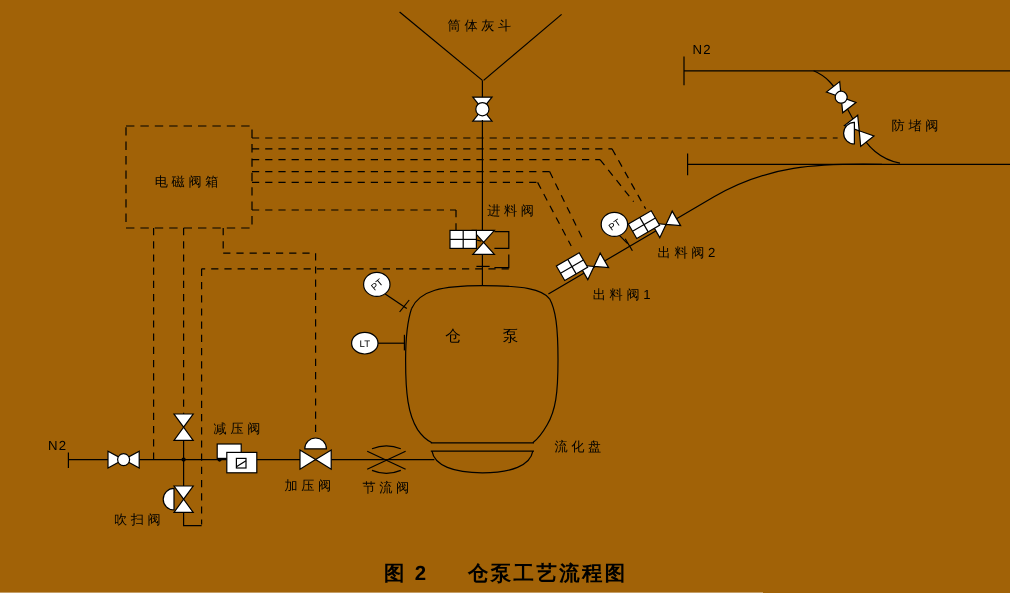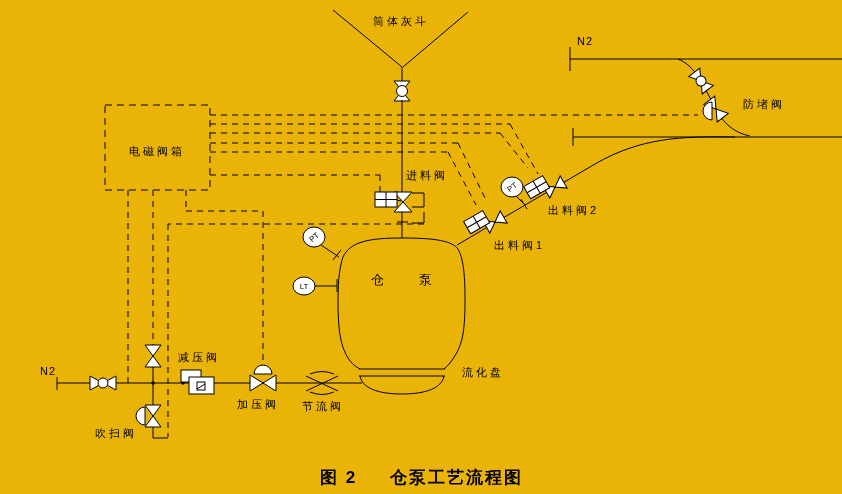--- a/index.html
+++ b/index.html
@@ -1,19 +1,19 @@
 <!DOCTYPE html>
 <html><head>
 <meta charset="utf-8">
 <style>
   html,body{margin:0;padding:0;background:#ffffff;}
   .page{
     position:relative;
     width:842px;height:494px;
-    background:#eab308;
+    background:#a16207;
     font-family:"Liberation Sans", sans-serif;
     overflow:hidden;
   }
   svg text{
     font-family:"Liberation Sans", sans-serif;
     fill:#000000;
   }
   .lbl{font-size:11px;letter-spacing:3px;}
   .lbl-tight{font-size:11px;letter-spacing:1px;}
   .tag{font-size:8px;letter-spacing:0;}

